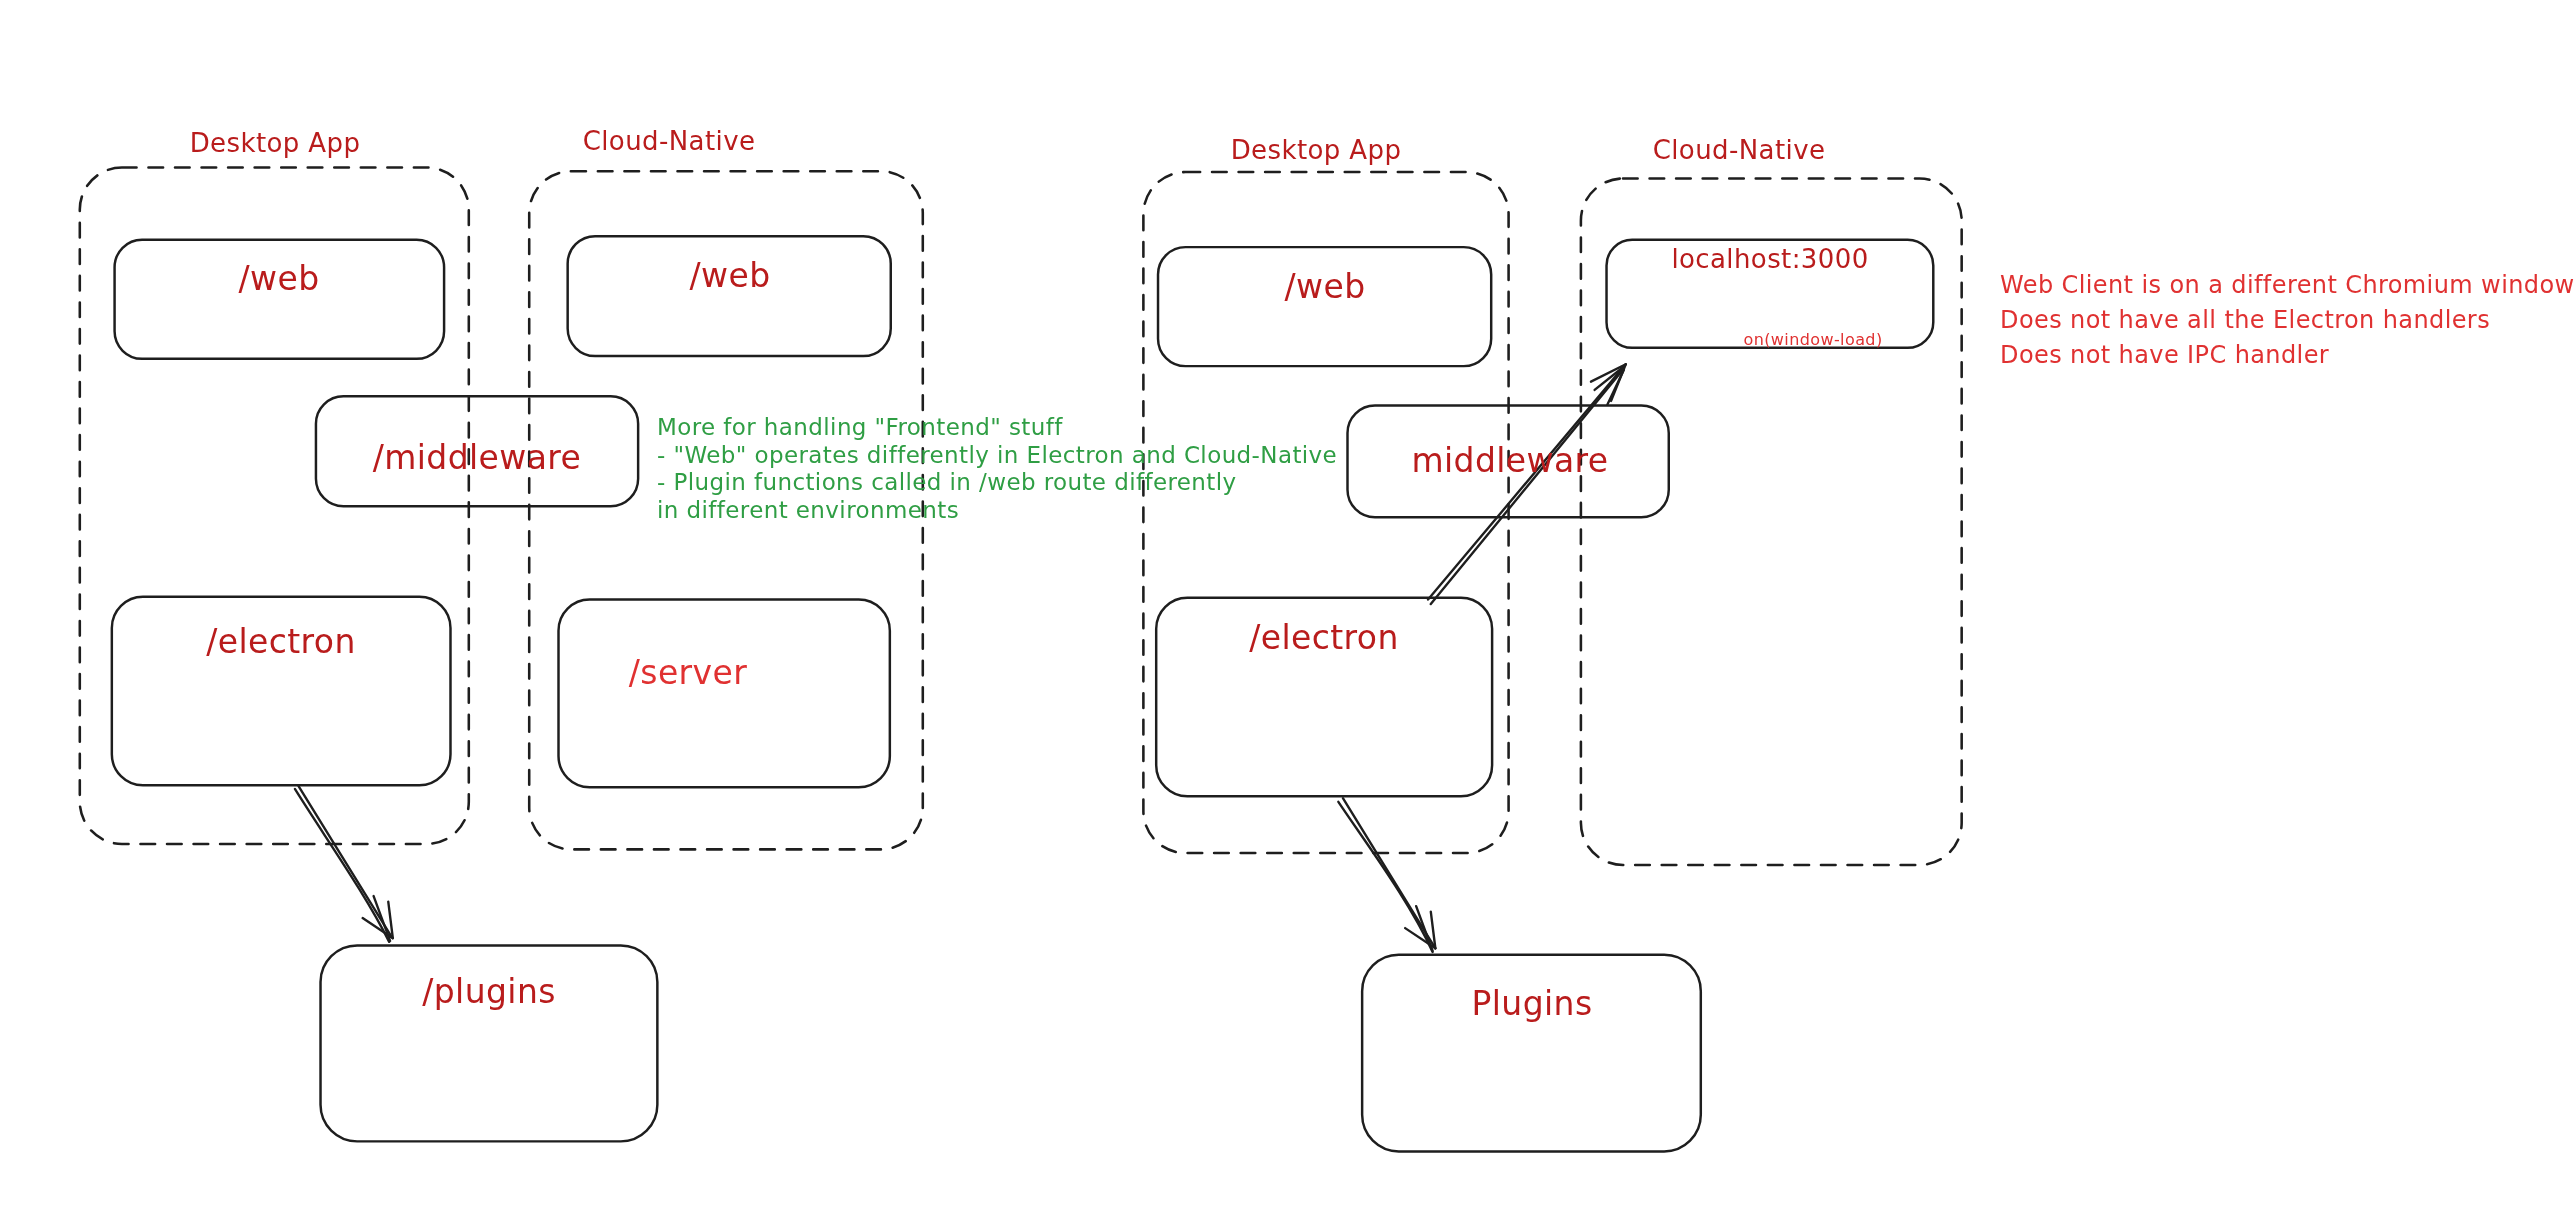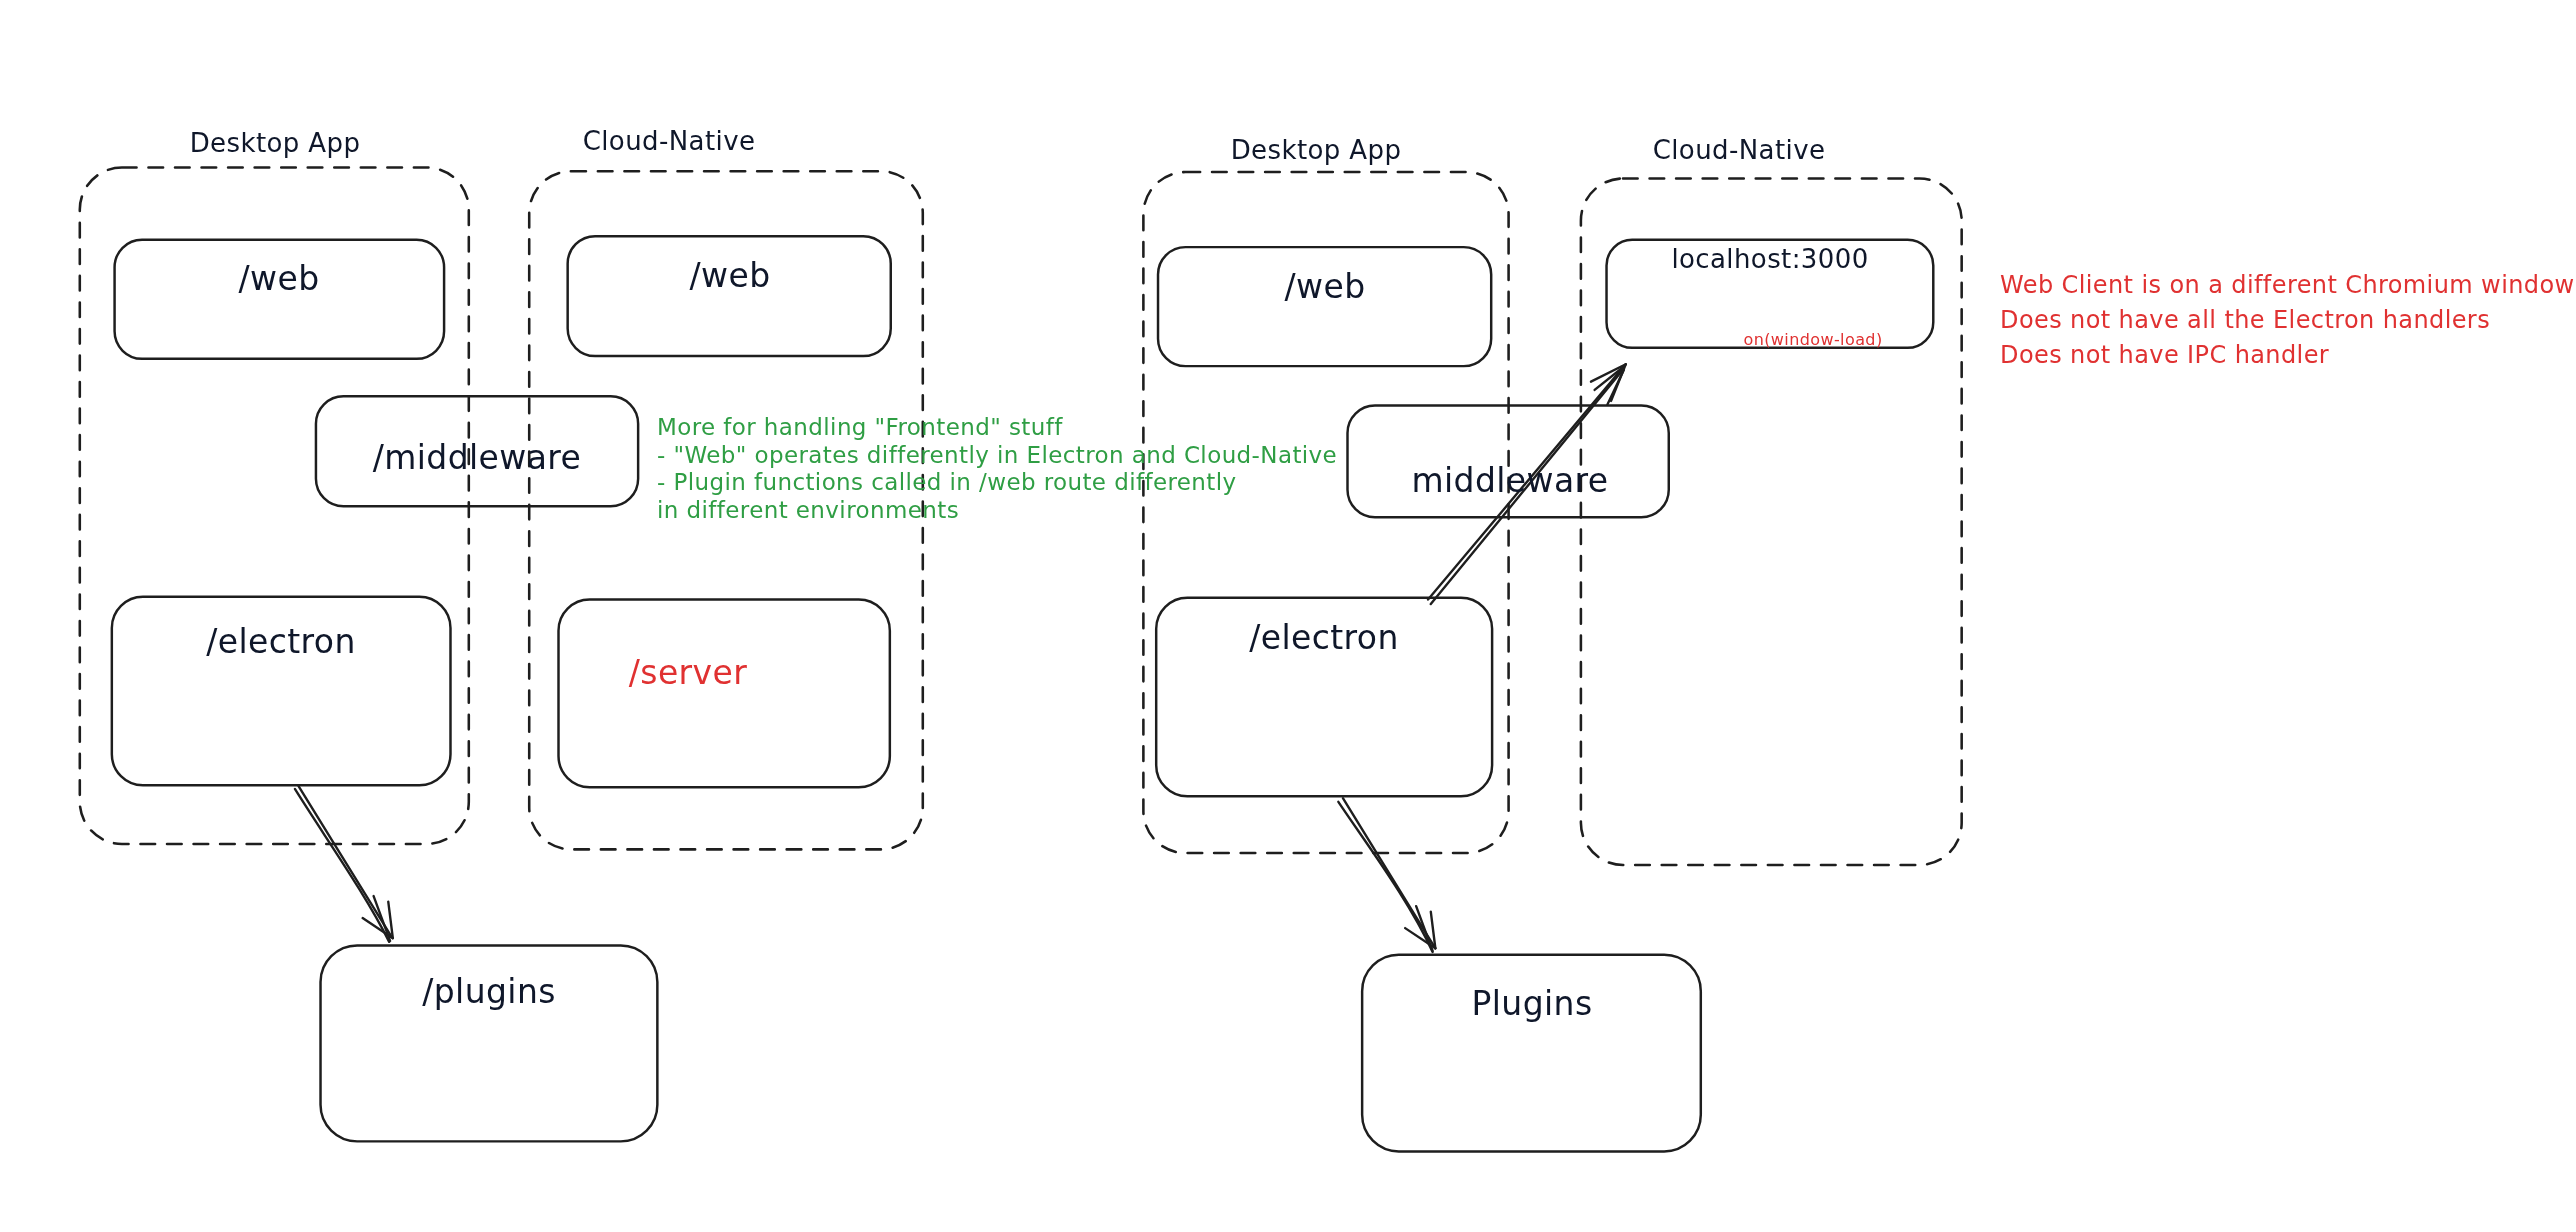--- a/index.html
+++ b/index.html
@@ -14,21 +14,21 @@
   }
   svg.shapes {
     position: absolute;
     left: 0; top: 0;
     z-index: 1;
   }
   .txt {
     position: absolute;
     z-index: 2;
     white-space: nowrap;
-    color: #0f172a;
+    color: #b91c1c;
     letter-spacing: 0.4px;
   }
   .center { transform: translateX(-50%); }
   .group-label { font-size: 26px; }
   .box-label  { font-size: 33px; }
   .red   { color: #e03131; margin-top: 28px; }
   .green { color: #2f9e44; }
   .note { line-height: 27.5px; font-size: 23px; }
   .note-red { line-height: 35px; font-size: 24px; }
   .localhost-title { font-size: 26px; }
@@ -105,21 +105,21 @@
     <div>More for handling "Frontend" stuff</div>
     <div>- "Web" operates differently in Electron and Cloud-Native</div>
     <div>- Plugin functions called in /web route differently</div>
     <div>in different environments</div>
   </div>
 
   <div class="txt group-label center" style="left:1316px; top:135px;">Desktop App</div>
   <div class="txt group-label center" style="left:1739px; top:135px;">Cloud-Native</div>
 
   <div class="txt box-label center" style="left:1325px; top:267px;">/web</div>
-  <div class="txt box-label center" style="left:1510px; top:441px;margin-top:20px;">middleware</div>
+  <div class="txt box-label center" style="left:1510px; top:441px;">middleware</div>
   <div class="txt box-label center" style="left:1324px; top:618px;">/electron</div>
   <div class="txt localhost-title center" style="left:1770px; top:244px;">localhost:3000</div>
   <div class="txt localhost-event center red" style="left:1813px; top:302px;">on(window-load)</div>
   <div class="txt box-label center" style="left:1532px; top:984px;">Plugins</div>
 
   <div class="txt note-red red" style="left:2000px; top:240px;">
     <div>Web Client is on a different Chromium window</div>
     <div>Does not have all the Electron handlers</div>
     <div>Does not have IPC handler</div>
   </div>

